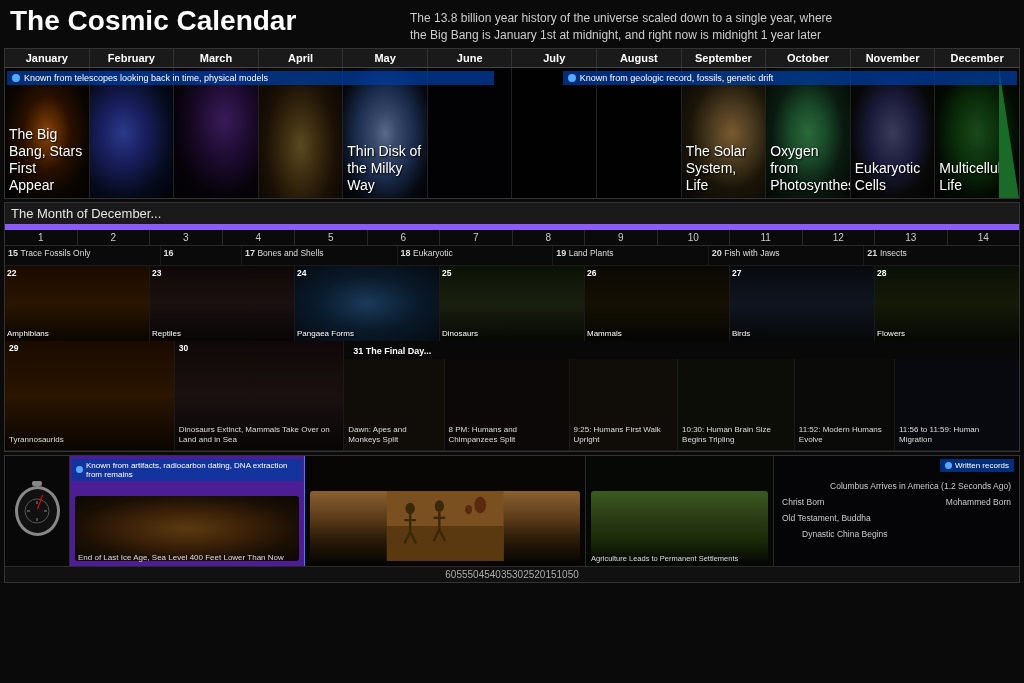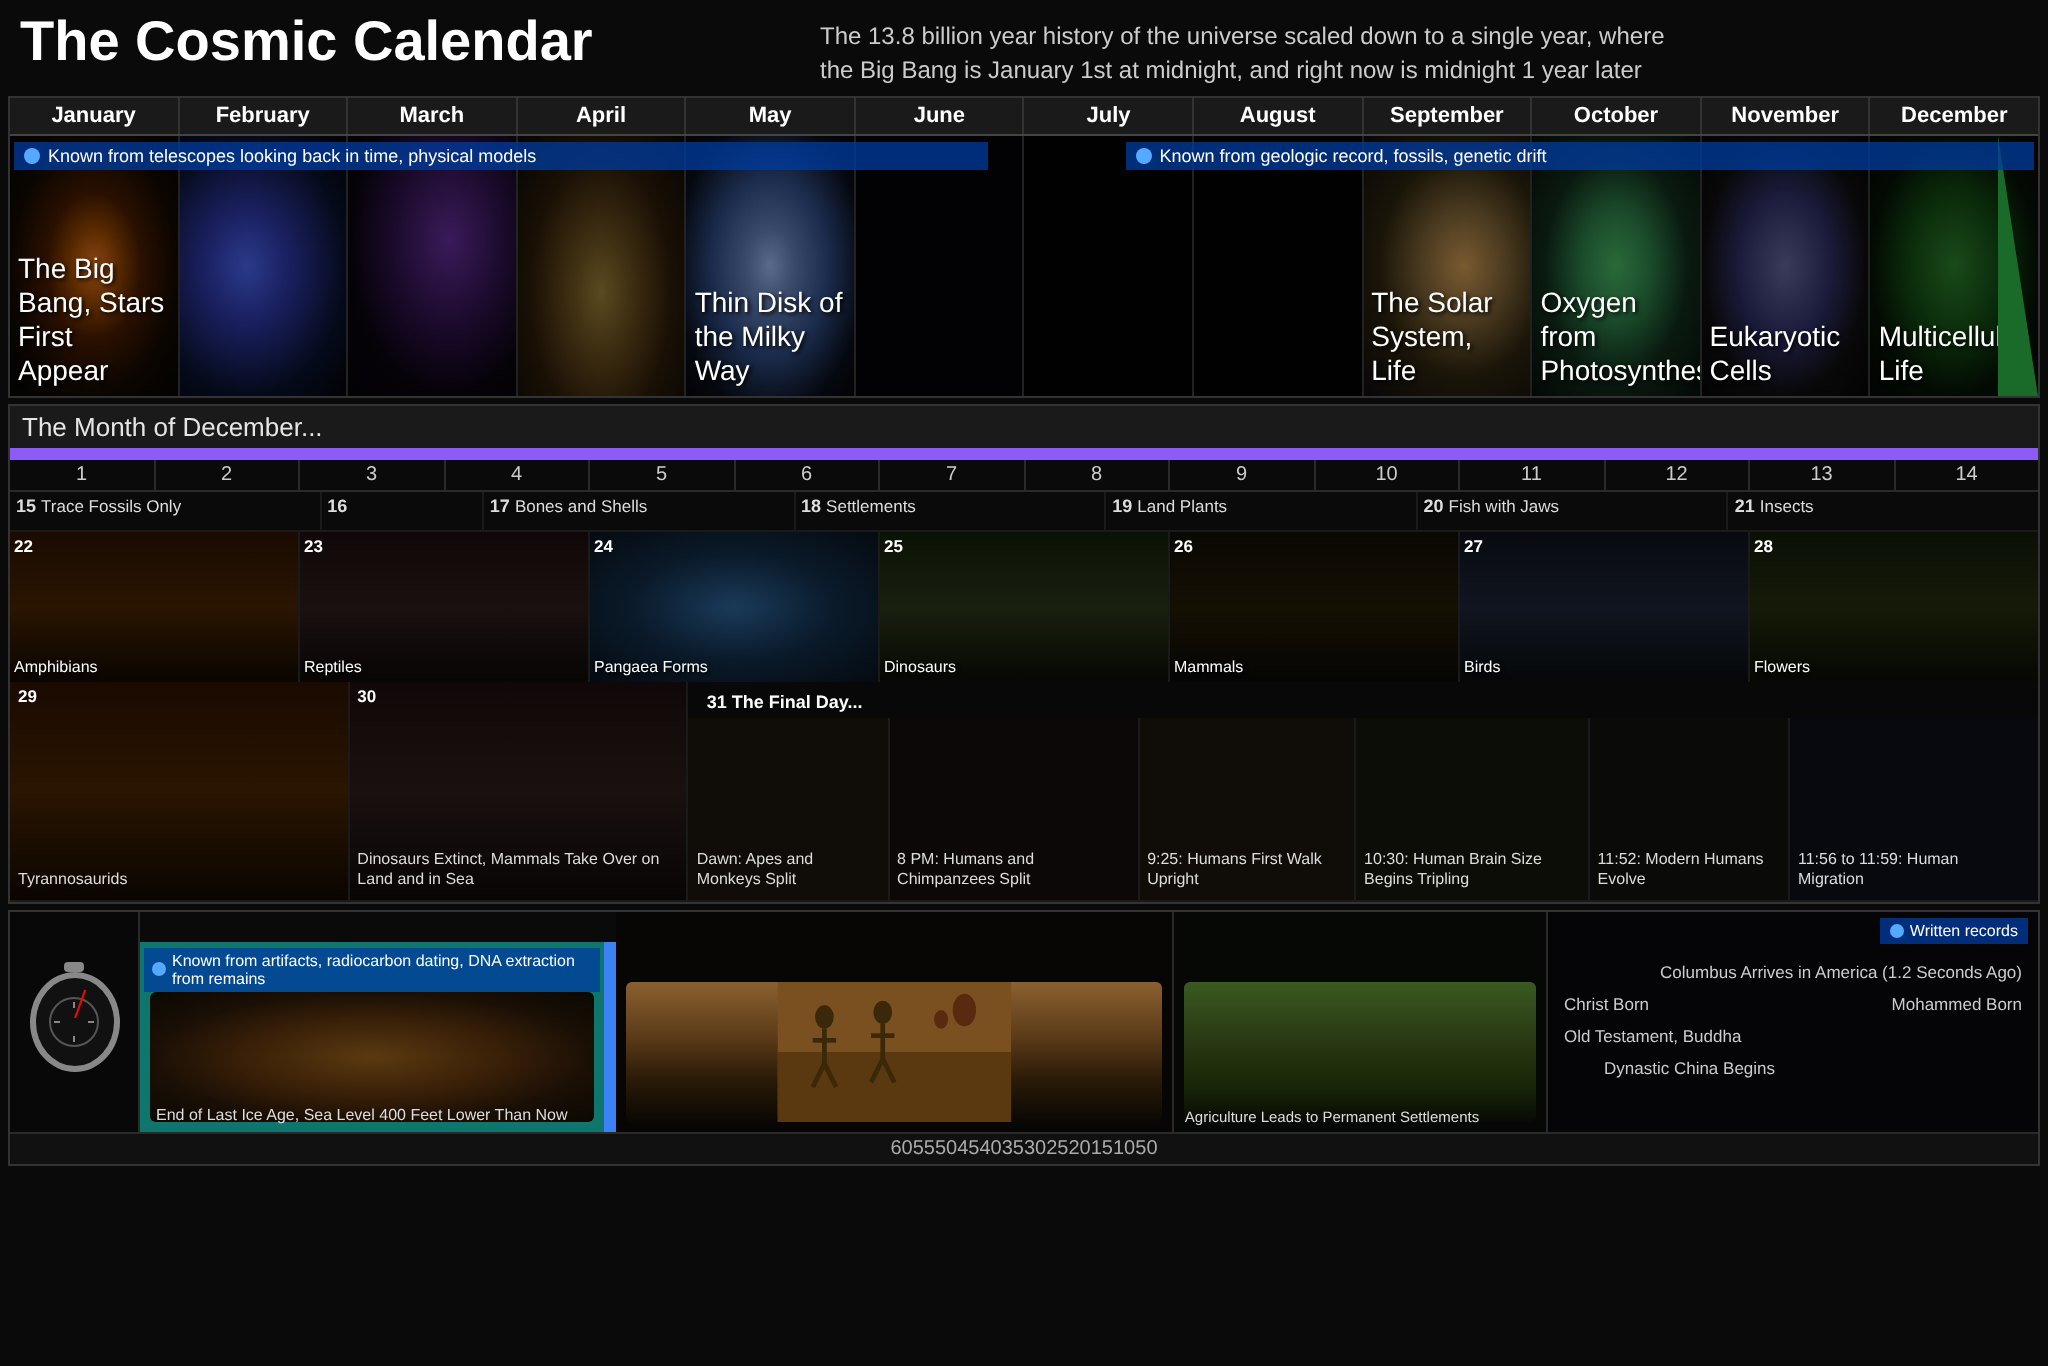--- a/index.html
+++ b/index.html
@@ -450,21 +450,21 @@
       <div class="dec-day">11</div>
       <div class="dec-day">12</div>
       <div class="dec-day">13</div>
       <div class="dec-day">14</div>
     </div>
 
     <div class="dec-row" style="height:20px;">
       <div class="dec-cell" style="flex:2;"><span style="font-size:9px;font-weight:bold;">15 </span><span style="font-size:8.5px;">Trace Fossils Only</span></div>
       <div class="dec-cell"><span style="font-size:9px;font-weight:bold;">16</span></div>
       <div class="dec-cell" style="flex:2;"><span style="font-size:9px;font-weight:bold;">17 </span><span style="font-size:8.5px;">Bones and Shells</span></div>
-      <div class="dec-cell" style="flex:2;"><span style="font-size:9px;font-weight:bold;">18 </span><span style="font-size:8.5px;">Settlements</span></div>
+      <div class="dec-cell" style="flex:2;"><span style="font-size:9px;font-weight:bold;">18 </span><span style="font-size:8.5px;">Eukaryotic</span></div>
       <div class="dec-cell" style="flex:2;"><span style="font-size:9px;font-weight:bold;">19 </span><span style="font-size:8.5px;">Land Plants</span></div>
       <div class="dec-cell" style="flex:2;"><span style="font-size:9px;font-weight:bold;">20 </span><span style="font-size:8.5px;">Fish with Jaws</span></div>
       <div class="dec-cell" style="flex:2;"><span style="font-size:9px;font-weight:bold;">21 </span><span style="font-size:8.5px;">Insects</span></div>
     </div>
 
     <div class="dec-row-images">
       <div class="dec-img-cell art-tyrannosaurus" style="flex:2;">
         <div class="dec-img-label">22</div>
         <div class="dec-img-caption">Amphibians</div>
       </div>
@@ -549,21 +549,21 @@
         <svg width="30" height="30" viewBox="0 0 30 30">
           <circle cx="15" cy="15" r="12" fill="none" stroke="#555" stroke-width="1"></circle>
           <line x1="15" y1="5" x2="15" y2="8" stroke="#888" stroke-width="1"></line>
           <line x1="15" y1="22" x2="15" y2="25" stroke="#888" stroke-width="1"></line>
           <line x1="5" y1="15" x2="8" y2="15" stroke="#888" stroke-width="1"></line>
           <line x1="22" y1="15" x2="25" y2="15" stroke="#888" stroke-width="1"></line>
         </svg>
       </div>
     </div>
 
-    <div style="position:relative; flex:1; background:#0f766e; border-right:6px solid #3b82f6;margin-top:15px;">
+    <div style="position:relative; flex:1; background:#4c1d95; border-right:1px solid #3b82f6;">
       <div style="position:absolute; top:3px; left:2px; right:2px; background:rgba(0,60,160,0.75); color:#fff; font-size:8px; padding:2px 4px; display:flex; align-items:center; gap:3px; z-index:5;">
         <div style="width:7px;height:7px;border-radius:50%;background:#5af;flex-shrink:0;"></div>
         <span>Known from artifacts, radiocarbon dating, DNA extraction from remains</span>
       </div>
       <div style="position:absolute; bottom:5px; left:5px; right:5px; height:65px; background:radial-gradient(ellipse at 50% 50%, #5a3a10 0%, #3a2008 40%, #1a0f05 70%, #0a0803 100%); border-radius:3px;"></div>
       <div style="position:absolute; bottom:2px; left:8px; font-size:8px; color:#ddd; line-height:1.3;">End of Last Ice Age, Sea Level 400 Feet Lower Than Now</div>
     </div>
 
     <div style="flex:1.2; background:#080505; border-right:1px solid #2a2a2a; position:relative;">
       <div style="position:absolute; bottom:5px; left:5px; right:5px; height:70px; background:linear-gradient(to bottom, #8B6030 0%, #5a3a18 40%, #2a1a08 70%, #0a0803 100%); border-radius:3px; overflow:hidden;">

